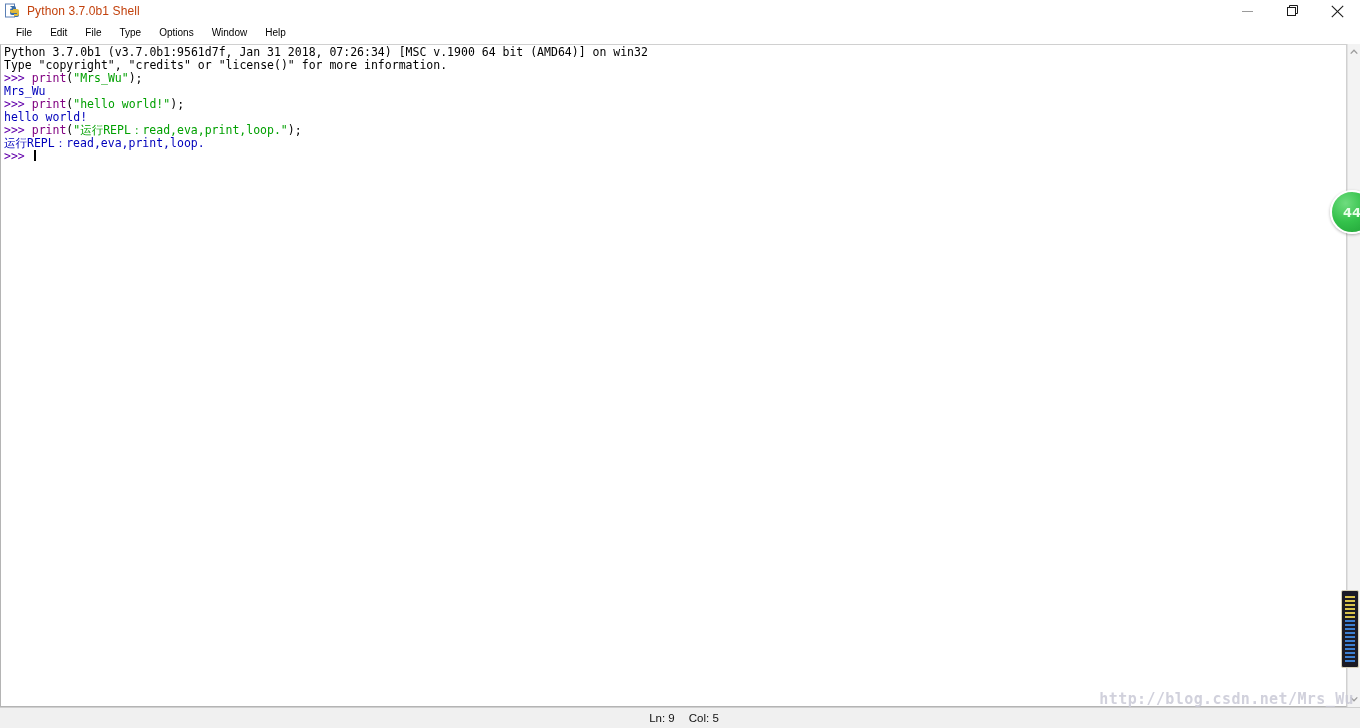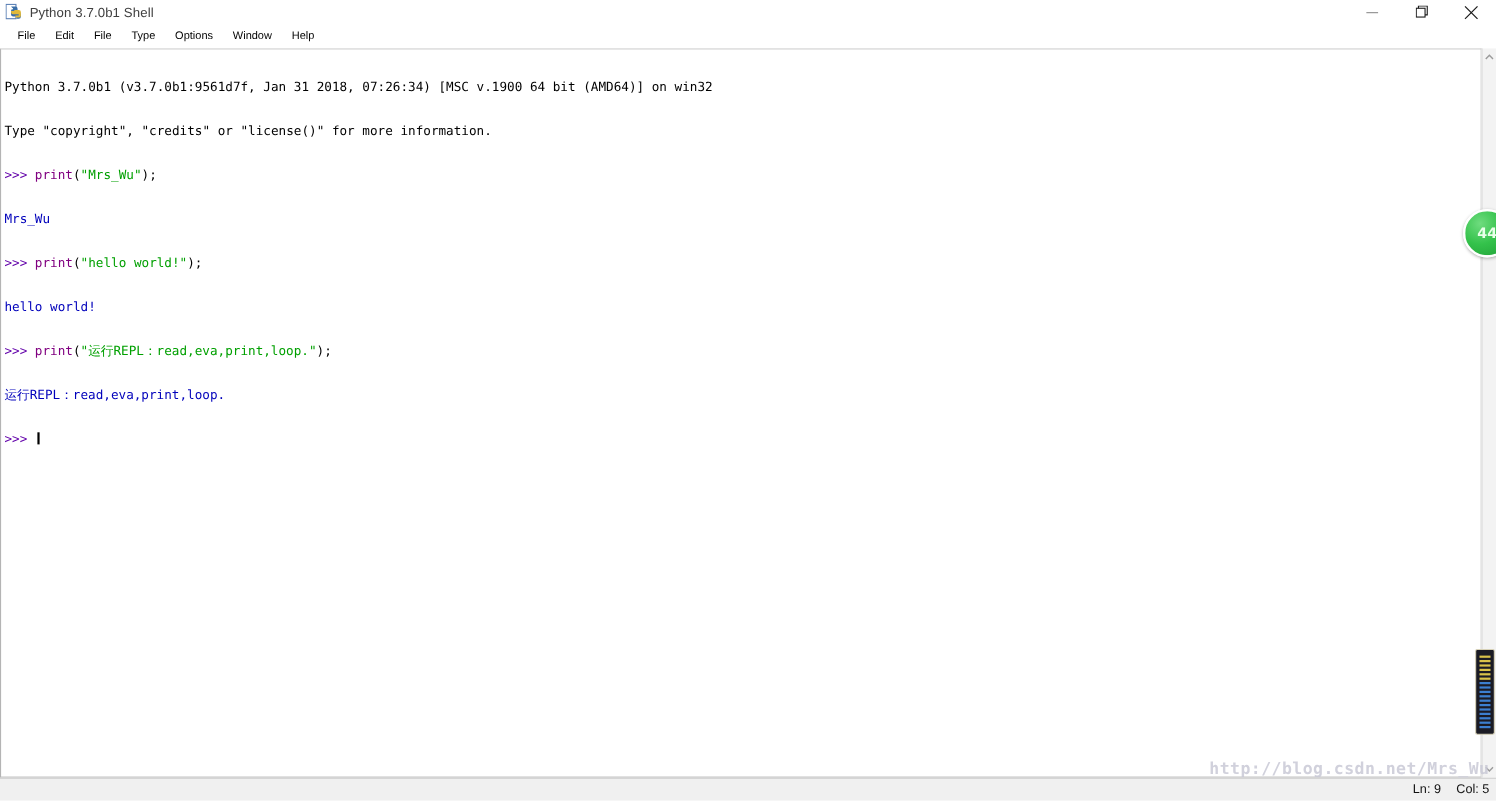--- a/index.html
+++ b/index.html
@@ -36,21 +36,21 @@
   .title-icon {
     width: 16px;
     height: 16px;
     margin-left: 5px;
     margin-right: 6px;
     position: relative;
     flex: 0 0 auto;
   }
   .title-text {
     font-size: 12px;
-    color: #404040;
+    color: #c2410c;
     letter-spacing: 0.1px;
     line-height: 22px;
     white-space: nowrap;
   }
   .win-buttons {
     position: absolute;
     right: 0; top: 0;
     height: 22px;
     display: flex;
     align-items: center;
@@ -103,21 +103,21 @@
   .console {
     position: absolute;
     left: 3px;
     top: 1px;
     font-family: "DejaVu Sans Mono", "Liberation Mono", monospace;
     font-size: 11.5px;
     line-height: 13px;
     white-space: pre;
     color: #000000;
   }
-  .console .ln { display: block; height: 13px; margin-top: 27px; }
+  .console .ln { display: block; height: 13px; }
   .caret {
     display: inline-block;
     width: 2px;
     height: 11px;
     background: #000000;
     vertical-align: -1px;
     margin-left: 2px;
   }
 
   
@@ -157,21 +157,21 @@
     position: absolute;
     left: 0;
     bottom: 0;
     width: 1360px;
     height: 21px;
     background: #f0f0f0;
     border-top: 1px solid #cfcfcf;
     box-sizing: border-box;
     display: flex;
     align-items: center;
-    justify-content: flex-end;
+    justify-content: center;
     padding-right: 6px;
   }
   .status-seg {
     font-size: 11.5px;
     color: #111111;
     margin-left: 14px;
     white-space: nowrap;
   }
 
   

